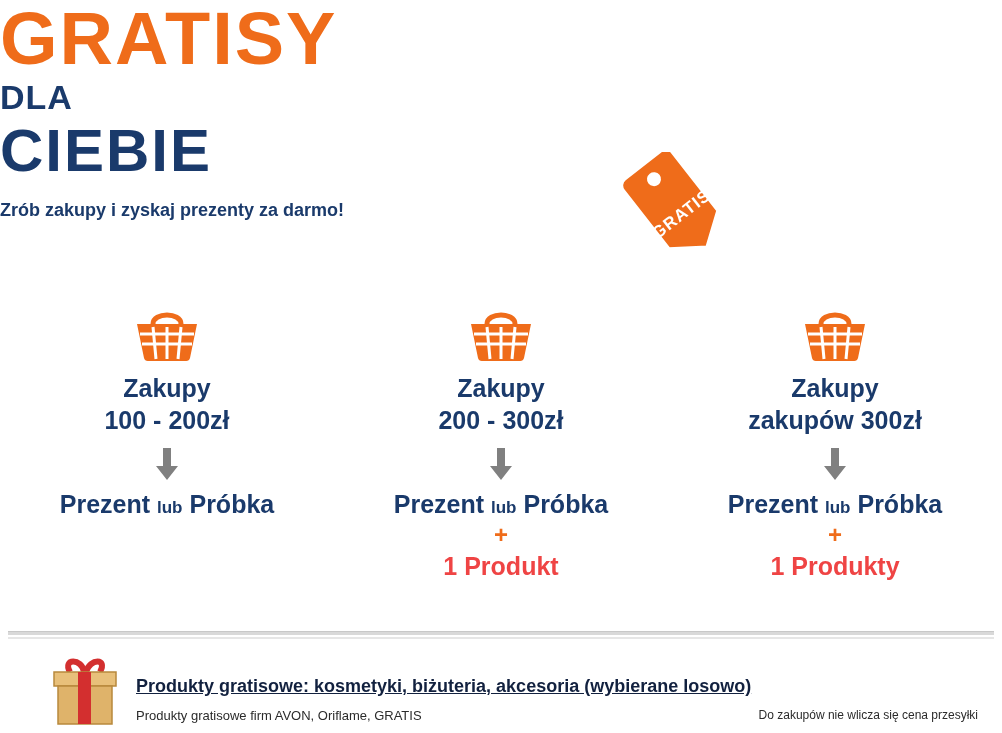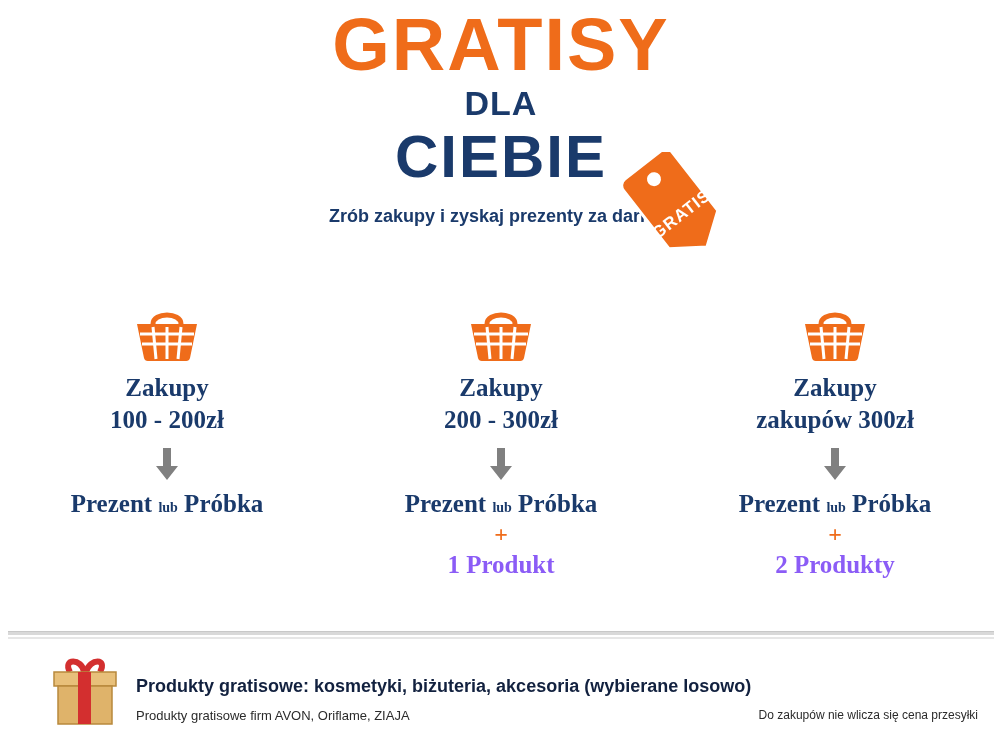--- a/index.html
+++ b/index.html
@@ -17,22 +17,21 @@
   }
   .page {
     position: relative;
     width: 1002px;
     height: 733px;
   }
 
   
   .header {
     position: relative;
-    text-align: center;
-    padding-top: 6px;
+    padding-top: 0;
   }
   .title-main {
     font-size: 74px;
     font-weight: bold;
     color: #ef6c1a;
     letter-spacing: 2px;
     line-height: 1.05;
     margin: 0;
   }
   .title-sub {
@@ -67,21 +66,20 @@
   }
   .gratis-tag svg { display: block; }
 
   
   .tiers {
     position: absolute;
     top: 306px;
     left: 0;
     width: 1002px;
     display: flex;
-    font-family: Liberation Serif, serif;
   }
   .tier {
     flex: 1 1 33.33%;
     text-align: center;
   }
   .basket {
     height: 56px;
     margin-bottom: 10px;
   }
   .basket svg { display: block; margin: 0 auto; }
@@ -96,34 +94,34 @@
     width: 26px;
   }
   .arrow-down svg { display: block; }
   .reward {
     font-size: 25px;
     font-weight: bold;
     color: #1a3a6b;
     white-space: nowrap;
   }
   .reward .lub {
-    font-size: 14px;
+    font-size: 17px;
     font-weight: bold;
   }
   .plus {
     color: #ef6c1a;
     font-size: 24px;
     font-weight: bold;
     line-height: 1.2;
     margin-top: 2px;
   }
   .extra {
     font-size: 25px;
     font-weight: bold;
-    color: #8b5cf6;
+    color: #ef4444;
     margin-top: 2px;
   }
 
   
   .divider {
     position: absolute;
     left: 8px;
     top: 631px;
     width: 986px;
     height: 3px;
@@ -155,20 +153,21 @@
     height: 72px;
   }
   .gift-box svg { display: block; }
   .footer-main {
     position: absolute;
     left: 136px;
     top: 26px;
     font-size: 18px;
     font-weight: bold;
     color: #12213f;
+    text-decoration: underline;
   }
   .footer-left {
     position: absolute;
     left: 136px;
     top: 58px;
     font-size: 13px;
     color: #2b2b2b;
   }
   .footer-right {
     position: absolute;
@@ -282,36 +281,36 @@
         <svg width="26" height="34" viewBox="0 0 26 34" xmlns="http://www.w3.org/2000/svg">
           <path d="M9 0 h8 v18 h7 l-11 14 -11 -14 h7 z" fill="#808080"></path>
         </svg>
       </div>
       <div class="reward">
         <span>Prezent</span>
         <span class="lub">lub</span>
         <span>Próbka</span>
       </div>
       <div class="plus">+</div>
-      <div class="extra">2 Produkty</div>
+      <div class="extra">1 Produkty</div>
     </div>
 
   </div>
 
   <div class="divider"></div>
   <div class="divider2"></div>
 
   <div class="footer">
     <div class="gift-box">
       <svg width="76" height="72" viewBox="0 0 76 72" xmlns="http://www.w3.org/2000/svg">
         <path d="M22 16 C14 2 34 2 36 16" fill="none" stroke="#d32f2f" stroke-width="6"></path>
         <path d="M52 16 C60 2 42 2 38 16" fill="none" stroke="#d32f2f" stroke-width="6"></path>
         <rect x="6" y="16" width="62" height="14" fill="#e8c07a" stroke="#b8893c" stroke-width="1.5"></rect>
         <rect x="10" y="30" width="54" height="38" fill="#dfb36a" stroke="#b8893c" stroke-width="1.5"></rect>
         <rect x="30" y="16" width="13" height="52" fill="#d32f2f"></rect>
       </svg>
     </div>
     <div class="footer-main">Produkty gratisowe: kosmetyki, biżuteria, akcesoria (wybierane losowo)</div>
-    <div class="footer-left">Produkty gratisowe firm AVON, Oriflame, ZIAJA</div>
+    <div class="footer-left">Produkty gratisowe firm AVON, Oriflame, GRATIS</div>
     <div class="footer-right">Do zakupów nie wlicza się cena przesyłki</div>
   </div>
 
 </div>
 
 </body></html>

